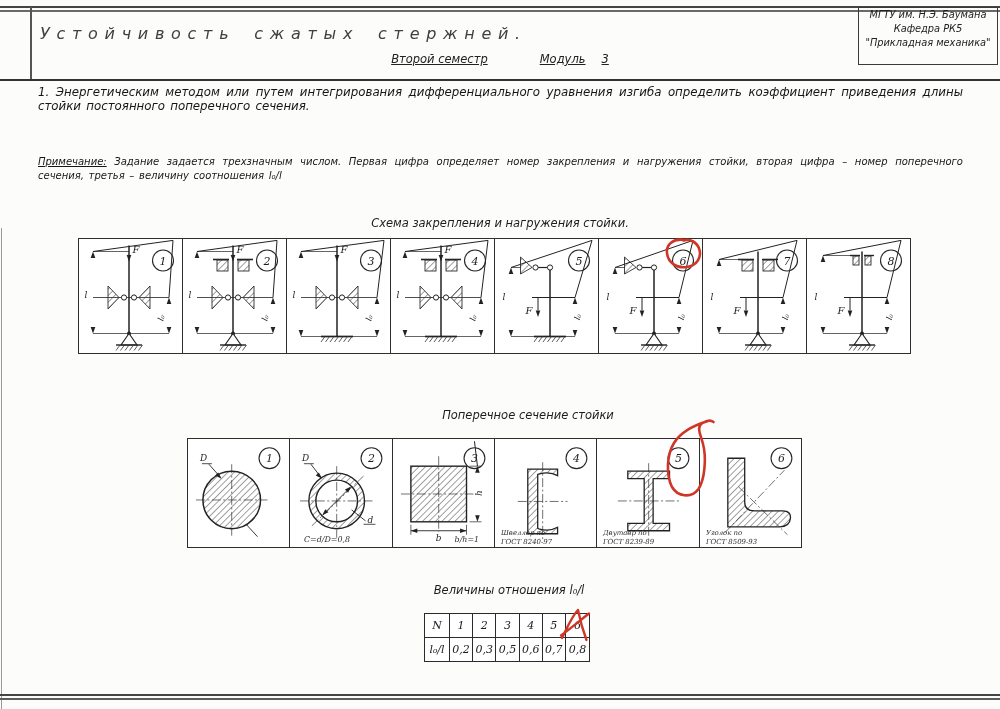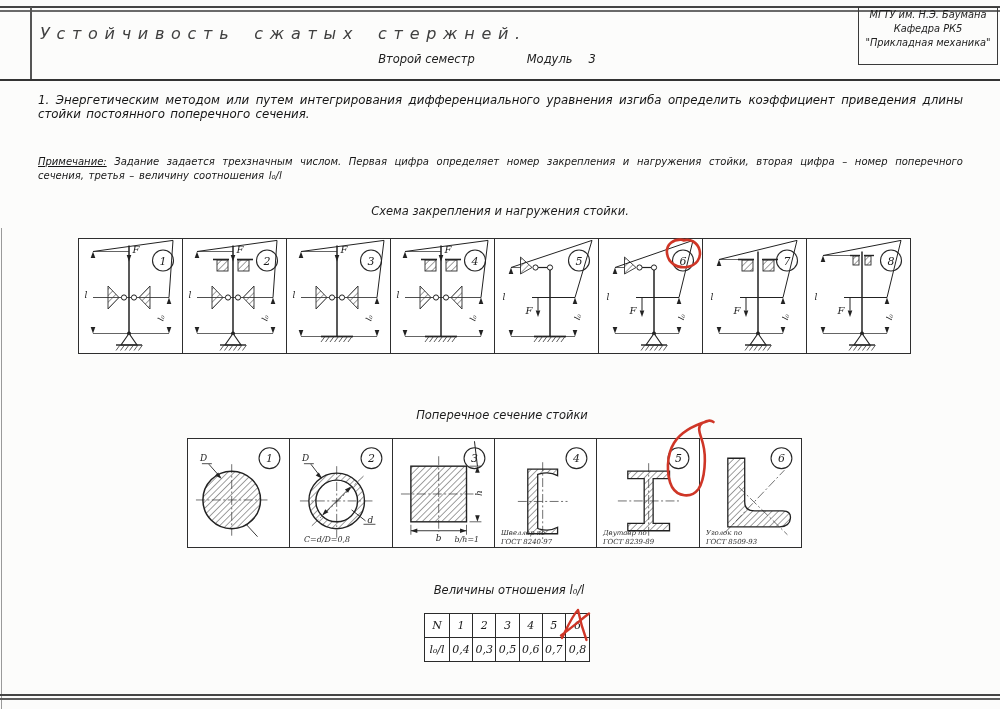--- a/index.html
+++ b/index.html
@@ -11,33 +11,33 @@
   
   .line-h{position:absolute;background:#454545;}
   .line-v{position:absolute;background:#555;}
   
   .title{
     left:40px;top:24px;width:960px;text-align:left;
     font-style:italic;font-size:16px;letter-spacing:0.42em;word-spacing:0.45em;
     color:#404040;
   }
   .subtitle{
-    left:27px;top:52px;width:920px;text-align:center;font-style:italic;font-size:11.5px;color:#222;
+    left:40px;top:52px;width:920px;text-align:center;font-style:italic;font-size:11.5px;color:#222;text-decoration:underline;
   }
   .subtitle .gap1{display:inline-block;width:52px;}
   .subtitle .gap2{display:inline-block;width:16px;}
   .orgbox{
     left:858px;top:7px;width:138px;height:56px;border:1.5px solid #3a3a3a;
     display:flex;flex-direction:column;justify-content:flex-start;text-align:center;
     font-style:italic;font-size:9.8px;line-height:1.45;color:#222;
   }
   
   .tasks{left:38px;top:86px;width:925px;font-style:italic;font-size:11.8px;line-height:13.8px;color:#161616;}
   .tasks p{margin:0;word-spacing:1.5px;}
-  .tasks .just{text-align:justify;margin-top:8px;}
+  .tasks .just{text-align:justify;}
   .note{left:38px;top:155px;width:925px;font-style:italic;font-size:10px;line-height:14px;color:#161616;word-spacing:1.5px;text-align:justify;}
   .note .ulbl{text-decoration:underline;}
   sub.szh{font-size:7.5px;}
   
   .sechead{font-style:italic;font-size:11.5px;color:#1d1d1d;text-align:center;}
   
   .drow{position:absolute;display:flex;border:1.5px solid #2e2e2e;background:#fff;}
   .dcell{flex:1 1 0;border-right:1.5px solid #2e2e2e;position:relative;}
   .dcell:last-child{border-right:none;}
   .dcell svg{display:block;width:100%;height:100%;}
@@ -81,21 +81,21 @@
   <div>"Прикладная механика"</div>
 </div>
 
 <div class="abs tasks">
   <p class="just">1.  Энергетическим методом или путем интегрирования дифференциального уравнения изгиба определить коэффициент приведения длины стойки постоянного поперечного сечения.</p>
 </div>
 <div class="abs note">
   <span class="ulbl">Примечание:</span><span> Задание задается трехзначным числом. Первая цифра определяет номер закрепления и нагружения стойки, вторая цифра –  номер поперечного сечения, третья –  величину соотношения l₀/l</span>
 </div>
 
-<div class="abs sechead" style="left:40px;top:204px;width:920px;">Схема закрепления и нагружения стойки.</div>
+<div class="abs sechead" style="left:40px;top:216px;width:920px;">Схема закрепления и нагружения стойки.</div>
 <div class="drow" id="schemesRow" style="left:78px;top:238px;width:831px;height:114px;">
     <div class="dcell">
       <svg viewBox="0 0 103 113">
         <defs>
           <pattern id="sh0" width="4.6" height="4.6" patternUnits="userSpaceOnUse" patternTransform="rotate(45)">
             <line x1="0" y1="0" x2="0" y2="4.6" stroke="#404040" stroke-width="1"></line>
           </pattern>
         </defs>
         <circle cx="84" cy="21" r="10.5" fill="none" stroke="#262626" stroke-width="1.1"></circle>
         <text x="84" y="25" class="num">1</text>
@@ -398,21 +398,21 @@
         <line x1="46" y1="105.5" x2="42" y2="111" stroke="#333" stroke-width="0.8"></line>
         <line x1="50.5" y1="105.5" x2="46.5" y2="111" stroke="#333" stroke-width="0.8"></line>
         <line x1="55" y1="105.5" x2="51" y2="111" stroke="#333" stroke-width="0.8"></line>
         <line x1="59.5" y1="105.5" x2="55.5" y2="111" stroke="#333" stroke-width="0.8"></line>
         <line x1="64" y1="105.5" x2="60" y2="111" stroke="#333" stroke-width="0.8"></line>
         <line x1="68.5" y1="105.5" x2="64.5" y2="111" stroke="#333" stroke-width="0.8"></line>
       </svg>
     </div>
   </div>
 
-<div class="abs sechead" style="left:42px;top:408px;width:920px;">Поперечное сечение стойки</div>
+<div class="abs sechead" style="left:68px;top:408px;width:920px;">Поперечное сечение стойки</div>
 <div class="drow" id="sectionsRow" style="left:187px;top:438px;width:613px;height:108px;">
     <div class="dcell">
       <svg viewBox="0 0 102 106">
         <defs>
           <pattern id="ph0" width="4.6" height="4.6" patternUnits="userSpaceOnUse" patternTransform="rotate(45)">
             <line x1="0" y1="0" x2="0" y2="4.6" stroke="#404040" stroke-width="1"></line>
           </pattern>
         </defs>
         <circle cx="82" cy="18" r="10.5" fill="none" stroke="#262626" stroke-width="1.1"></circle>
         <text x="82" y="22" class="num">1</text>
@@ -532,21 +532,21 @@
 <div class="abs sechead" style="left:44px;top:583px;width:930px;">Величины отношения l₀/l</div>
 <div class="abs rtable" id="ratioTable">
     <div class="tcell">N</div>
     <div class="tcell">1</div>
     <div class="tcell">2</div>
     <div class="tcell">3</div>
     <div class="tcell">4</div>
     <div class="tcell">5</div>
     <div class="tcell lastcol">6</div>
     <div class="tcell lastrow">l₀/l</div>
-    <div class="tcell lastrow">0,4</div>
+    <div class="tcell lastrow">0,2</div>
     <div class="tcell lastrow">0,3</div>
     <div class="tcell lastrow">0,5</div>
     <div class="tcell lastrow">0,6</div>
     <div class="tcell lastrow">0,7</div>
     <div class="tcell lastcol lastrow">0,8</div>
   </div>
 
 <svg id="redOverlay" class="abs" width="1000" height="709" viewBox="0 0 1000 709">
   <path id="annScheme" d="M684,240 C673,238 666,245 667,253 C668,263 677,268.5 687,267 C696.5,265.5 701.5,258 699.5,250 C697.5,242 690,238.5 683.5,240.5" fill="none" stroke-width="2.6" stroke-linecap="round" stroke="#cf3627"></path>
   <path id="annSection" d="M708,421 C698,424 682,430 674,443 C666.5,455 666,475 672,487 C677.5,496.5 691,499 698.5,489 C705,479 706.5,457 703,444 C700.5,434 696,427 702.5,423 C706.5,420.5 711,420 713.5,422" fill="none" stroke-width="2.6" stroke-linecap="round" stroke="#cf3627"></path>

